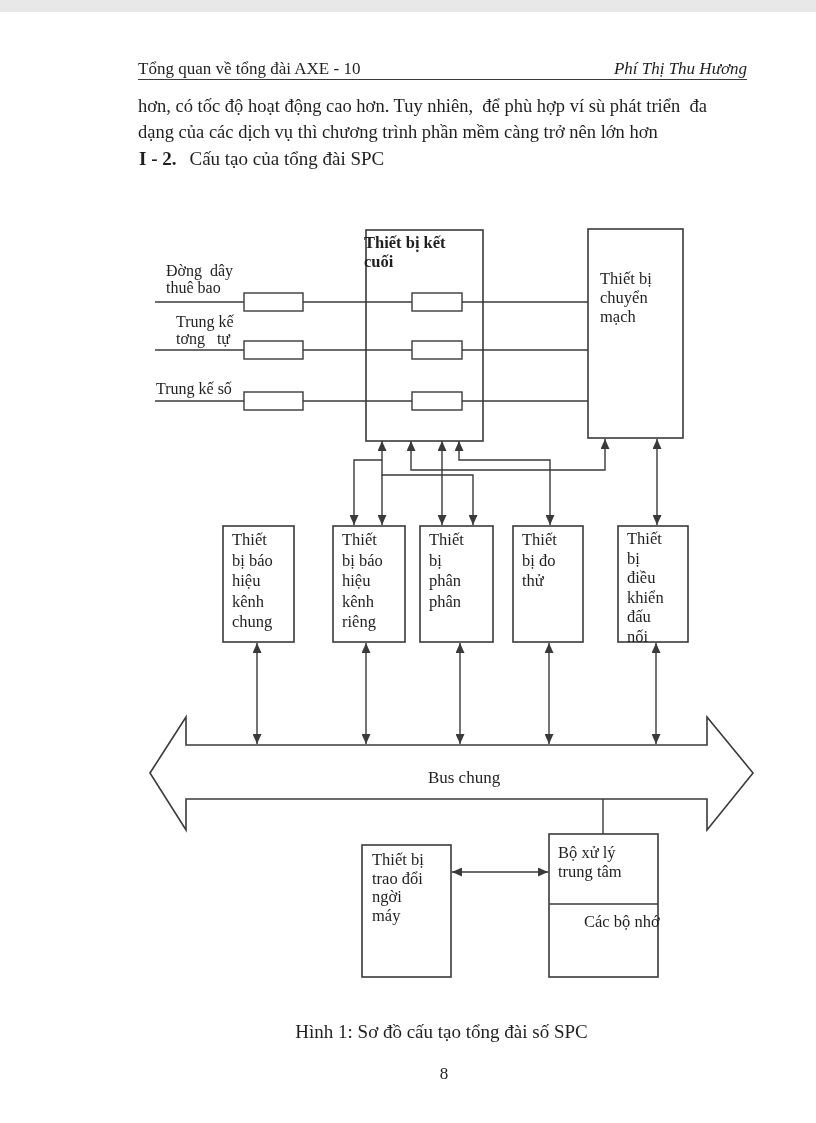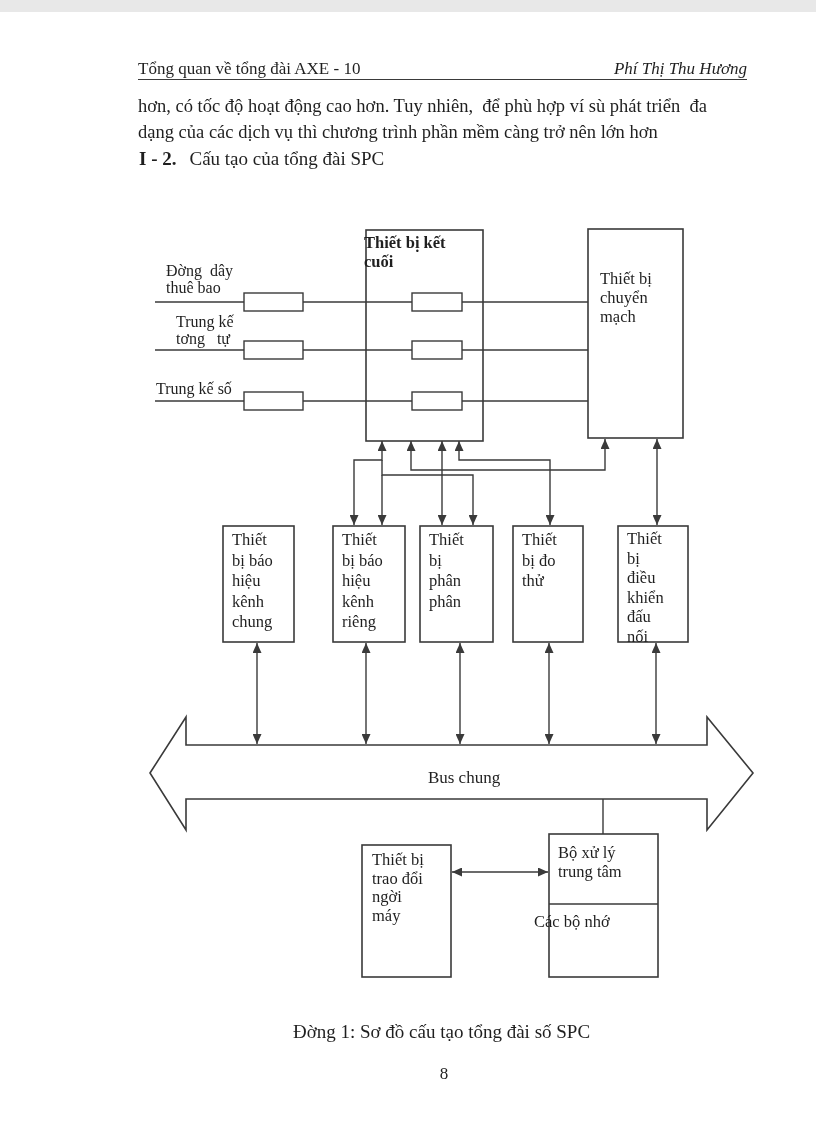--- a/index.html
+++ b/index.html
@@ -107,27 +107,27 @@
   <div class="txt" style="left:372px; top:839px;">
       <div>Thiết bị</div>
       <div>trao đổi</div>
       <div>ngời</div>
       <div>máy</div>
     </div>
   <div class="txt" style="left:558px; top:831px; line-height:19px;">
       <div>Bộ xử lý</div>
       <div>trung tâm</div>
     </div>
-  <div class="txt" style="left:534px; top:900px; line-height:19px;">
+  <div class="txt" style="left:584px; top:900px; line-height:19px;">
       <div>Các bộ nhớ</div>
     </div>
 
   <div class="abs buslabel">Bus chung</div>
 
-  <div class="abs caption">Đờng 1: Sơ đồ cấu tạo tổng đài số SPC</div>
+  <div class="abs caption">Hình 1: Sơ đồ cấu tạo tổng đài số SPC</div>
   <div class="abs pageno">8</div>
 
   <svg class="diagram" width="816" height="1123" viewBox="0 0 816 1123">
     <defs>
       <marker id="arr" viewBox="0 0 10 9" refX="10" refY="4.5" markerWidth="10" markerHeight="9" orient="auto-start-reverse" markerUnits="userSpaceOnUse">
         <path d="M0,0 L10,4.5 L0,9 Z"></path>
       </marker>
     </defs>
 
     <rect class="bx" x="366" y="218" width="117" height="211"></rect>

